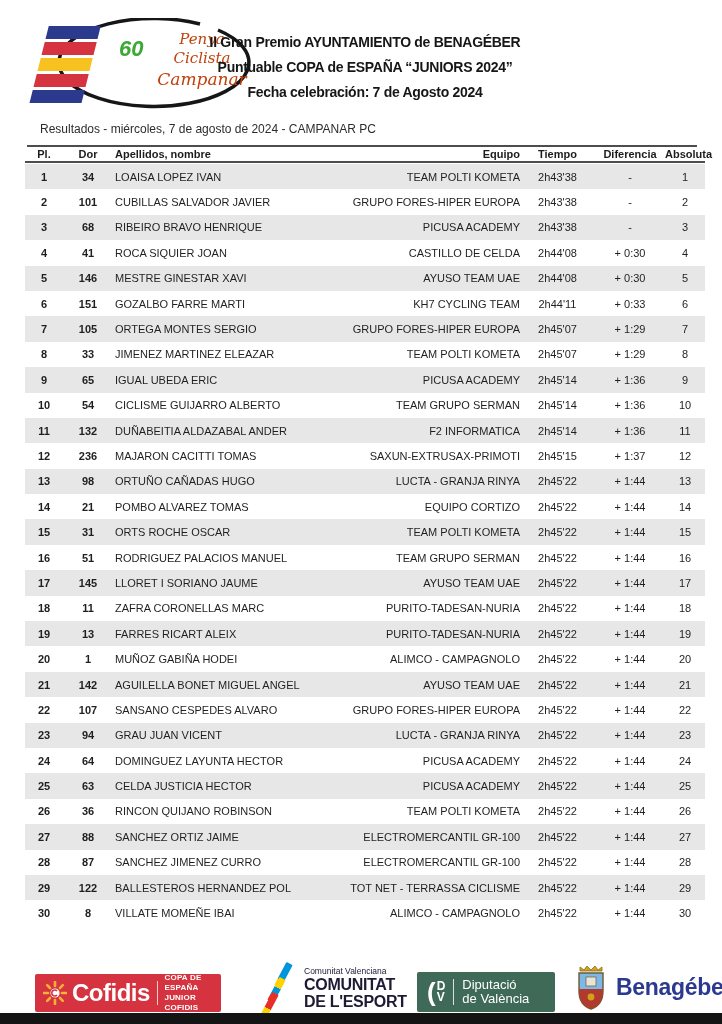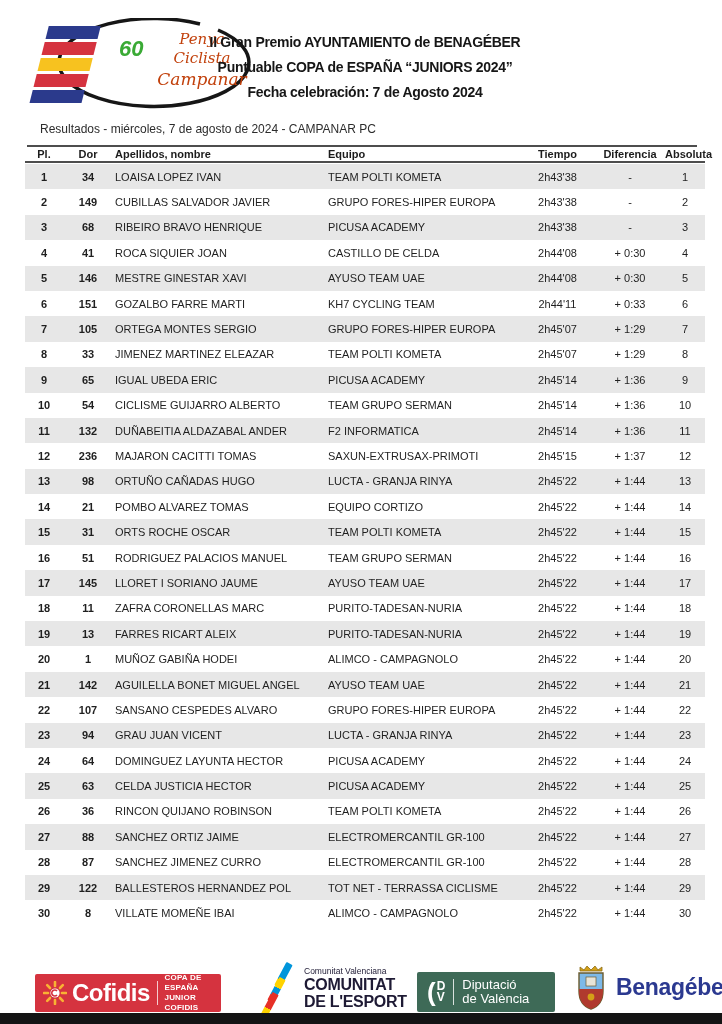--- a/index.html
+++ b/index.html
@@ -46,21 +46,21 @@
   
   .rtable { position:absolute; top:147px; left:25px; width:680px; }
   .thead { display:flex; align-items:center; height:16px; border-bottom:2px solid #4d4d4d;
            font-weight:bold; font-size:11px; color:#1c1c1c; }
   .rows  { margin-top:1px; }
   .trow  { display:flex; align-items:center; height:25.4px; font-size:11px; color:#1f1f1f; }
   .trow.striped { background:#e7e7e7; }
   .c-pl   { width:38px;  text-align:center; font-weight:bold; }
   .c-dor  { width:50px;  text-align:center; font-weight:bold; }
   .c-name { width:215px; text-align:left; padding-left:2px; }
-  .c-team { width:192px; text-align:left; }
+  .c-team { width:192px; text-align:right; }
   .c-time { width:75px;  text-align:center; }
   .c-diff { width:70px;  text-align:center; }
   .c-abs  { width:40px;  text-align:center; }
   .thead .c-pl, .thead .c-dor { font-weight:bold; }
   .thead .c-name, .thead .c-team { font-weight:bold; }
 
   
   .footer { position:absolute; top:958px; left:0; width:722px; height:56px; }
 
   .cofidis { position:absolute; left:35px; top:16px; width:186px; height:38px; background:#d5333f;
@@ -148,21 +148,21 @@
       <div class="c-dor">34</div>
       <div class="c-name">LOAISA LOPEZ IVAN</div>
       <div class="c-team">TEAM POLTI KOMETA</div>
       <div class="c-time">2h43'38</div>
       <div class="c-diff">-</div>
       <div class="c-abs">1</div>
     </div>
 
     <div class="trow">
       <div class="c-pl">2</div>
-      <div class="c-dor">149</div>
+      <div class="c-dor">101</div>
       <div class="c-name">CUBILLAS SALVADOR JAVIER</div>
       <div class="c-team">GRUPO FORES-HIPER EUROPA</div>
       <div class="c-time">2h43'38</div>
       <div class="c-diff">-</div>
       <div class="c-abs">2</div>
     </div>
 
     <div class="trow striped">
       <div class="c-pl">3</div>
       <div class="c-dor">68</div>

